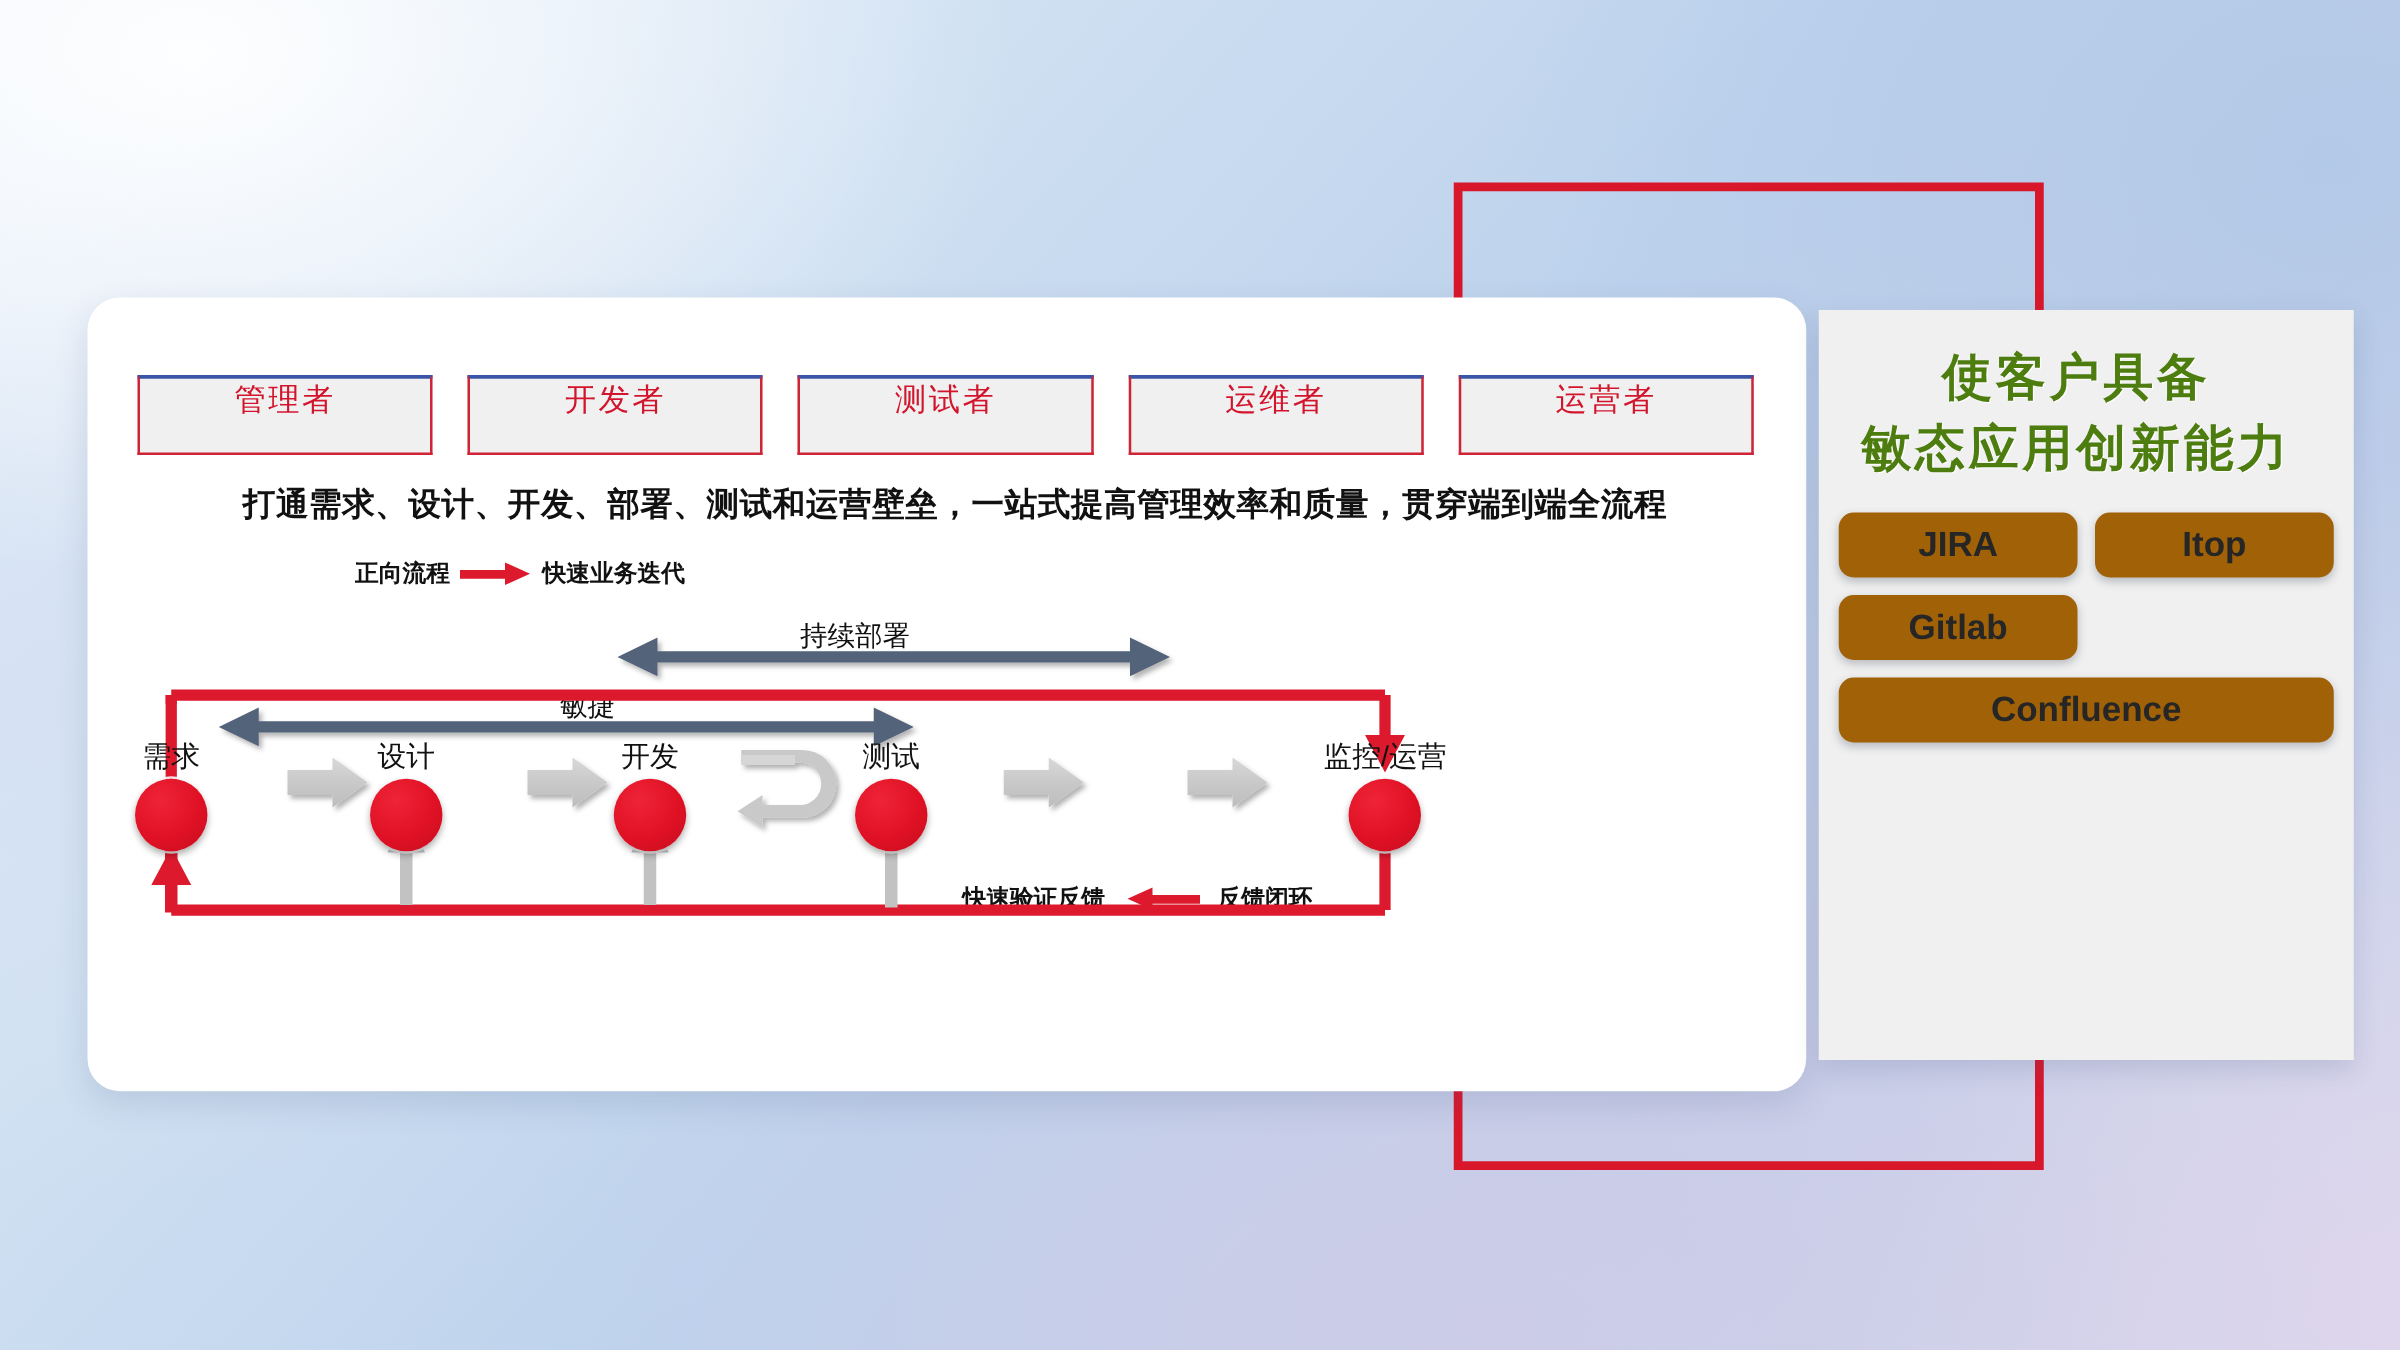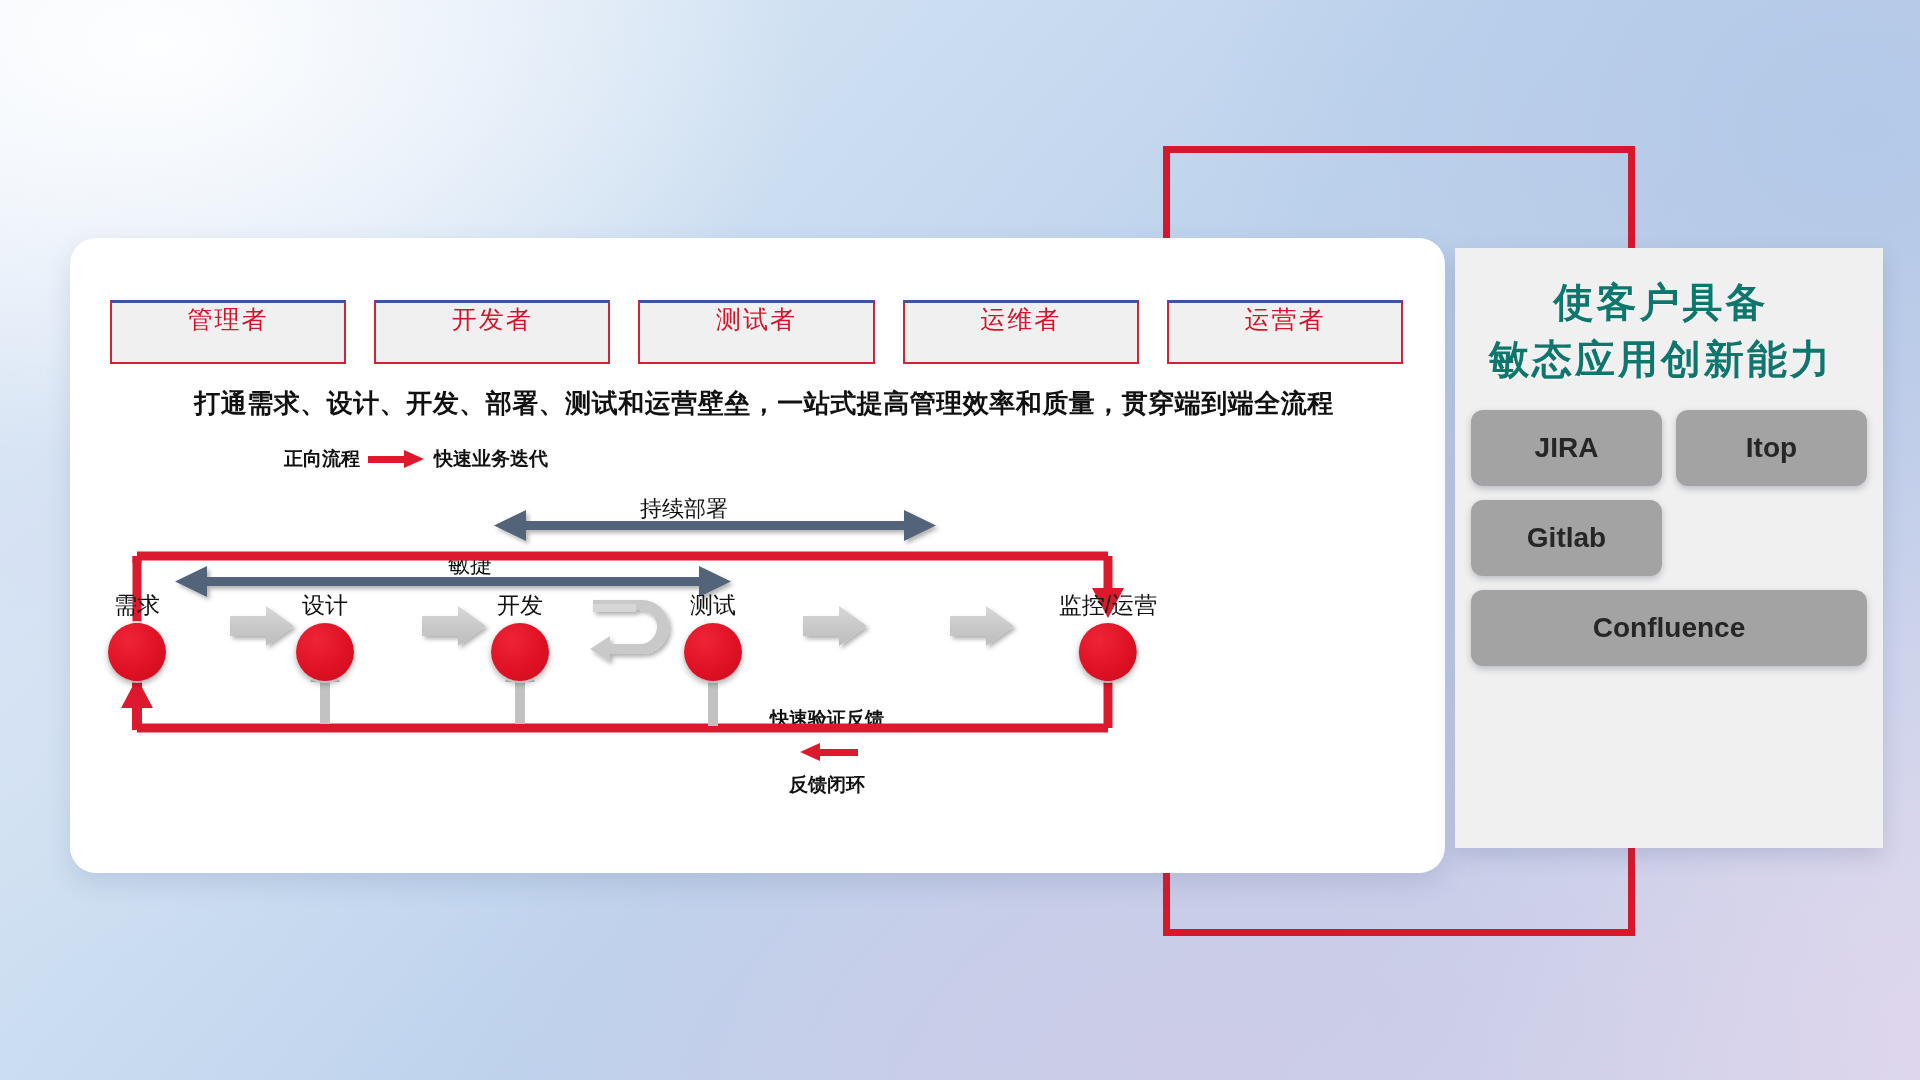--- a/index.html
+++ b/index.html
@@ -54,21 +54,21 @@
   }
   
   .legend-fwd{
     position:absolute;left:214px;top:208px;
     display:flex;align-items:center;gap:8px;
     font-size:19px;font-weight:bold;color:#111;white-space:nowrap;
   }
   .legend-fb{
     position:absolute;left:700px;top:468px;
     display:flex;align-items:center;gap:14px;
-    font-size:19px;font-weight:bold;color:#111;white-space:nowrap;flex-direction:column;
+    font-size:19px;font-weight:bold;color:#111;white-space:nowrap;
   }
   .arrow-r-red{display:inline-block;width:58px;height:12px;position:relative;}
   .arrow-r-red:before{content:"";position:absolute;left:0;top:3px;width:38px;height:7px;background:#dd1a2d;}
   .arrow-r-red:after{content:"";position:absolute;left:36px;top:-3px;border-top:9px solid transparent;border-bottom:9px solid transparent;border-left:20px solid #dd1a2d;}
   .arrow-l-red{display:inline-block;width:62px;height:12px;position:relative;}
   .arrow-l-red:before{content:"";position:absolute;right:0;top:3px;width:40px;height:7px;background:#dd1a2d;}
   .arrow-l-red:after{content:"";position:absolute;right:38px;top:-3px;border-top:9px solid transparent;border-bottom:9px solid transparent;border-right:20px solid #dd1a2d;}
 
   
   .band-label{position:absolute;font-size:22px;color:#111;white-space:nowrap;}
@@ -84,30 +84,30 @@
     margin:0 auto;
     box-shadow:0 3px 6px rgba(0,0,0,0.33), 0 0 0 2px rgba(255,255,255,0.9);
   }
   
   .panel{
     position:absolute;left:1455px;top:248px;width:428px;height:600px;
     background:#f0f0f0;
     box-shadow:0 8px 20px rgba(60,80,120,0.18);
   }
   .panel-title{
-    margin:26px 16px 0 0;text-align:center;color:#0f766e;
+    margin:26px 16px 0 0;text-align:center;color:#4d7c0f;
     font-size:40px;font-weight:bold;line-height:1.42;letter-spacing:3px;
     text-shadow:1px 1px 0 rgba(255,255,255,0.9);
   }
   .tools{
     margin:22px 16px 0 16px;display:flex;flex-wrap:wrap;gap:14px;
   }
   .tool{
-    background:#a3a3a3;border-radius:12px;
-    height:76px;display:flex;align-items:center;justify-content:center;
+    background:#a16207;border-radius:12px;
+    height:52px;display:flex;align-items:center;justify-content:center;
     font-size:28px;font-weight:bold;color:#262626;
     box-shadow:0 3px 7px rgba(60,70,90,0.30);
   }
   .tool.half{width:calc(50% - 7px);}
   .tool.full{width:100%;}
 </style>
 </head>
 <body>
 
 <div id="stage">

